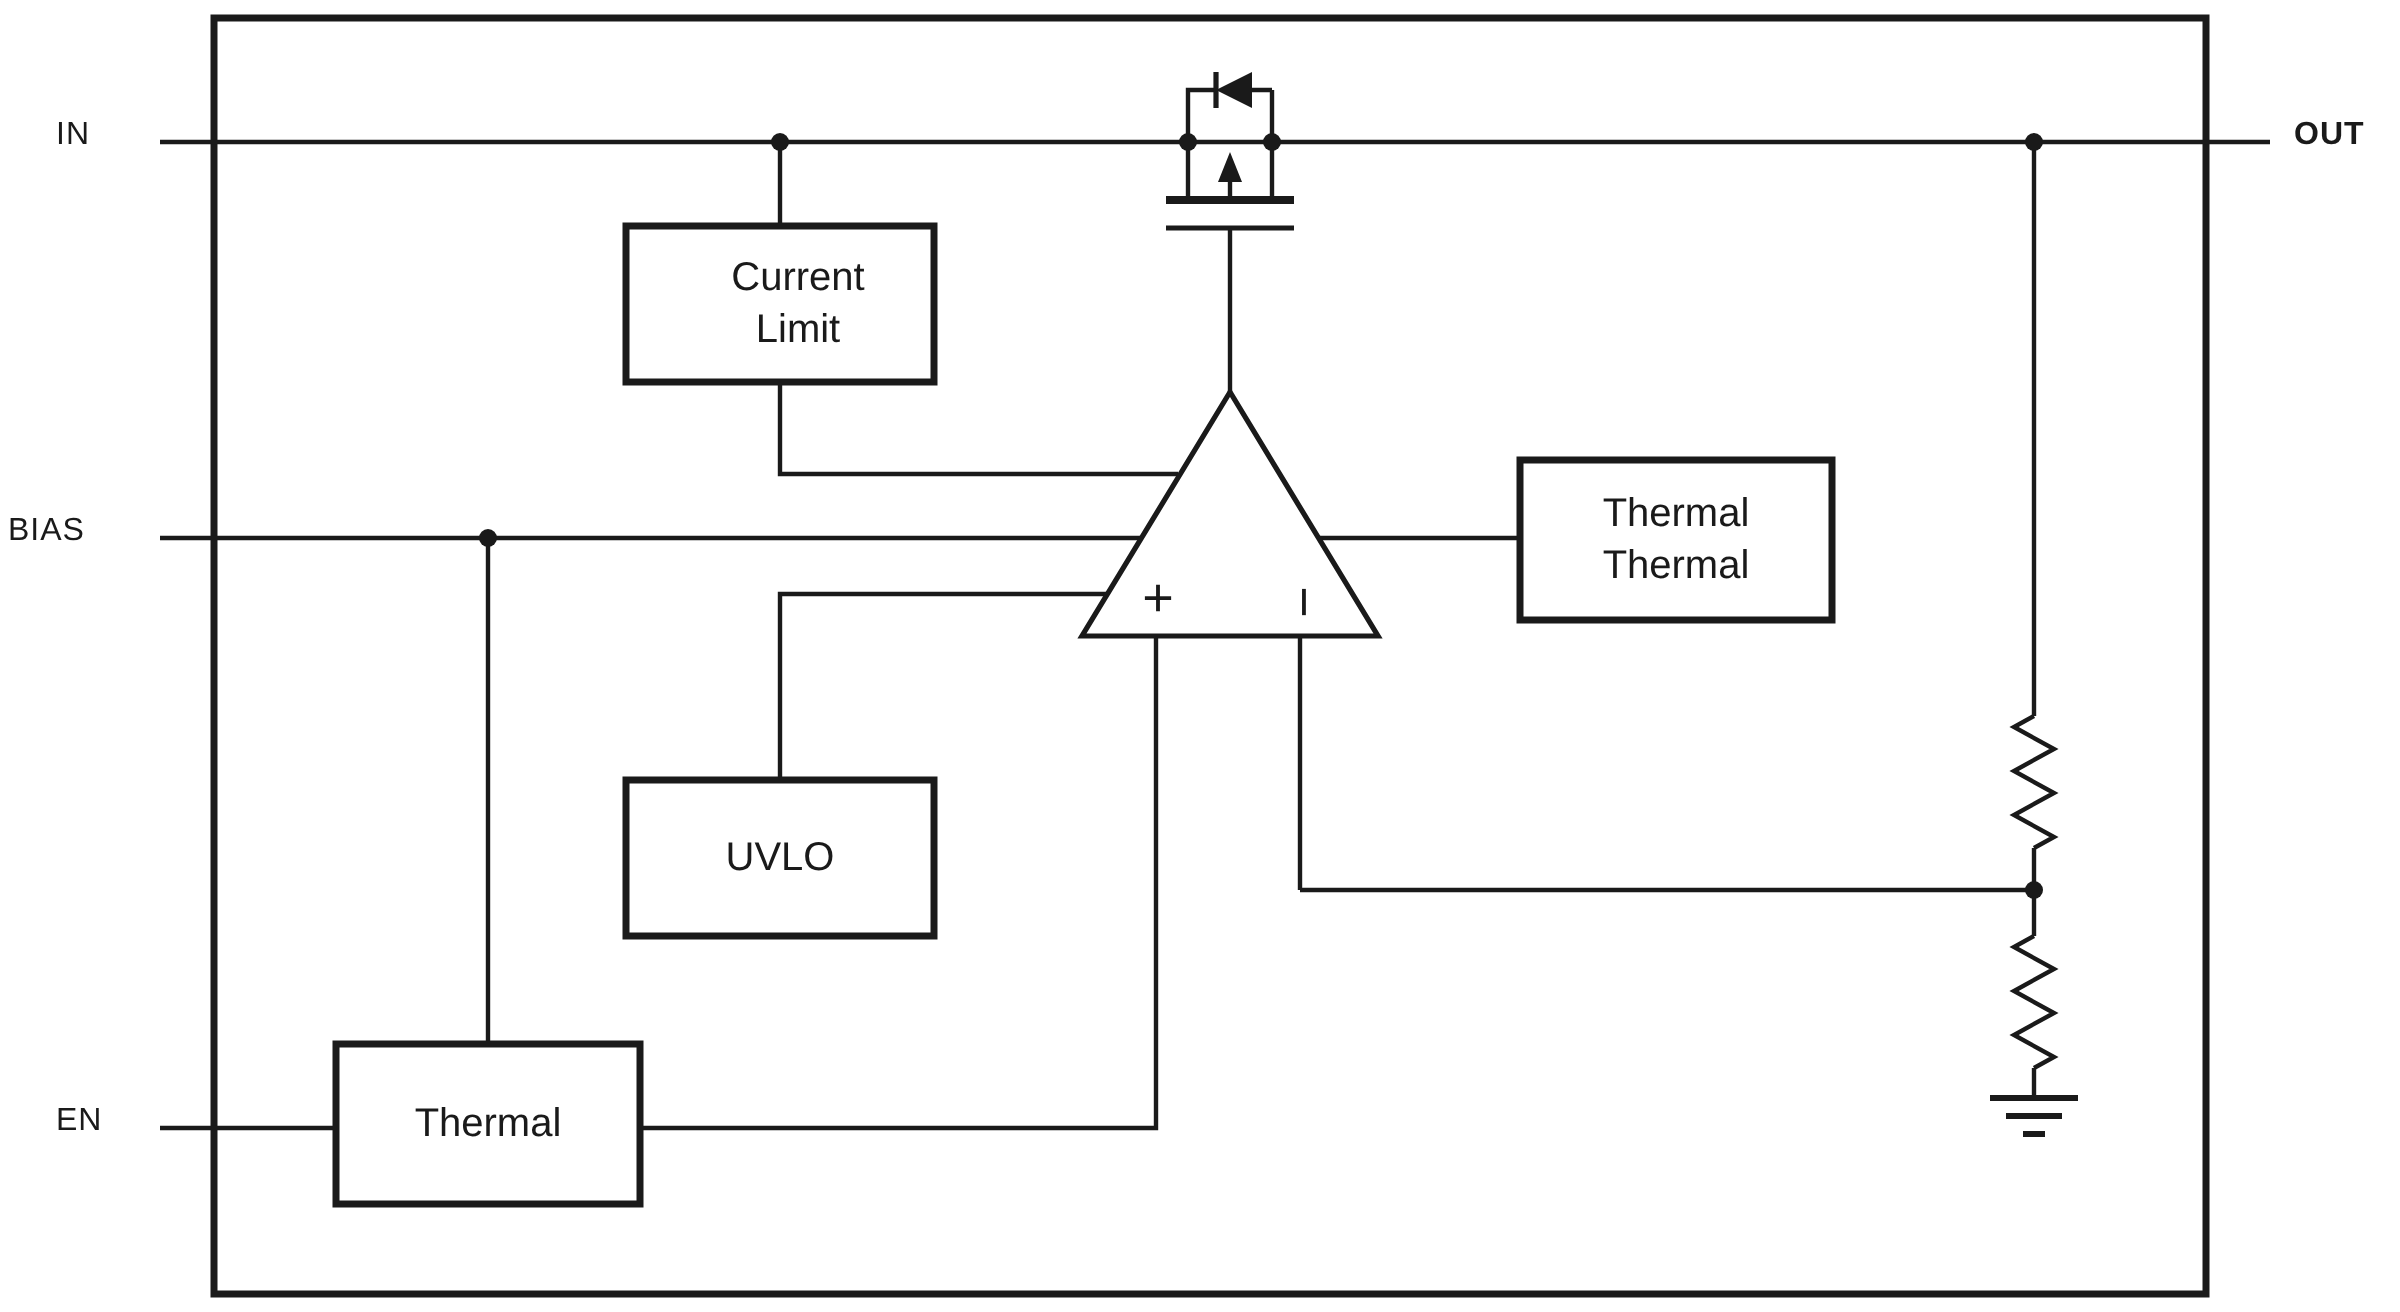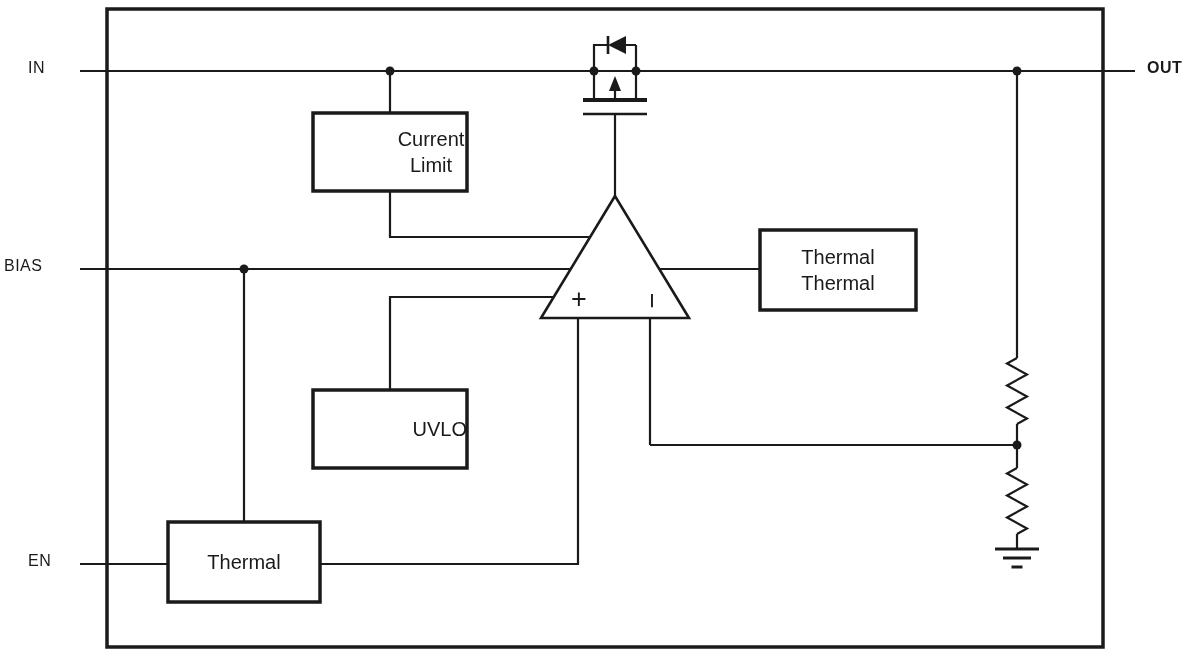--- a/index.html
+++ b/index.html
@@ -87,25 +87,25 @@
       <circle class="dot" cx="244" cy="269" r="4.5"></circle>
       <circle class="dot" cx="1017" cy="445" r="4.5"></circle>
     </g>
   </svg>
 
   <div class="pin-label" style="left:28px;top:60px;">IN</div>
   <div class="pin-label" style="left:1147px;top:60px;font-weight:bold;">OUT</div>
   <div class="pin-label" style="left:4px;top:258px;">BIAS</div>
   <div class="pin-label" style="left:28px;top:553px;text-align:right;">EN</div>
 
-  <div class="block-label" style="left:313px;top:113px;width:172px;height:78px;padding-left:32px;">
+  <div class="block-label" style="left:313px;top:113px;width:172px;height:78px;">
     <span>Current</span>
     <span>Limit</span>
   </div>
-  <div class="block-label" style="left:313px;top:390px;width:154px;height:78px;align-items:flex-end;">
+  <div class="block-label" style="left:313px;top:390px;width:154px;height:78px;">
     <span>UVLO</span>
   </div>
   <div class="block-label" style="left:168px;top:522px;width:152px;height:80px;">
     <span>Thermal</span>
   </div>
   <div class="block-label" style="left:760px;top:230px;width:156px;height:80px;border-radius:29px;">
     <span>Thermal</span>
     <span>Thermal</span>
   </div>
 

